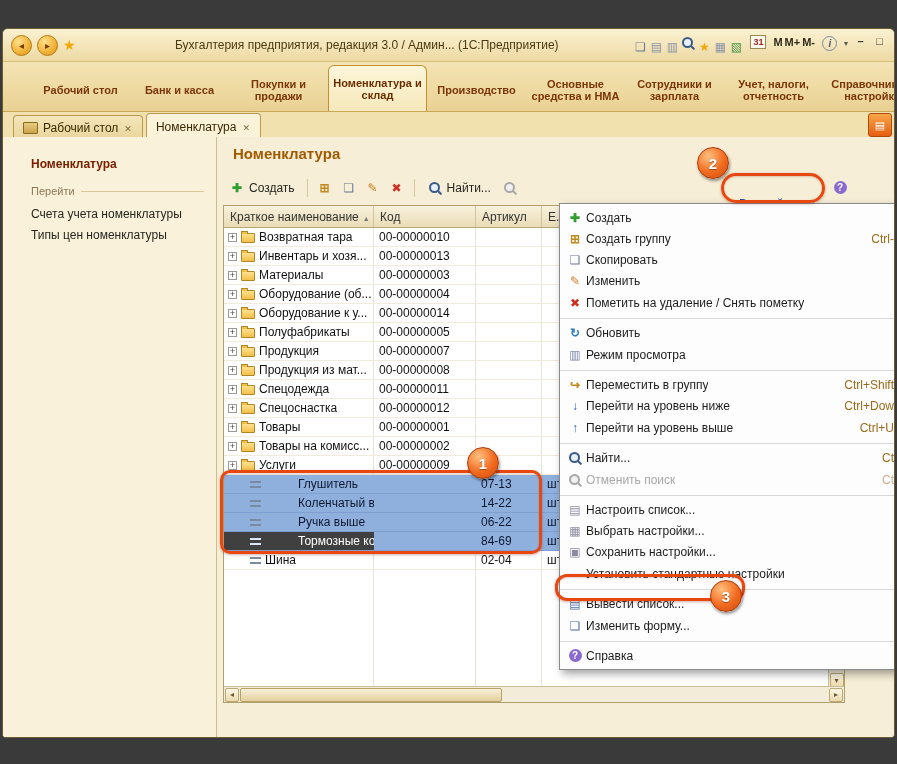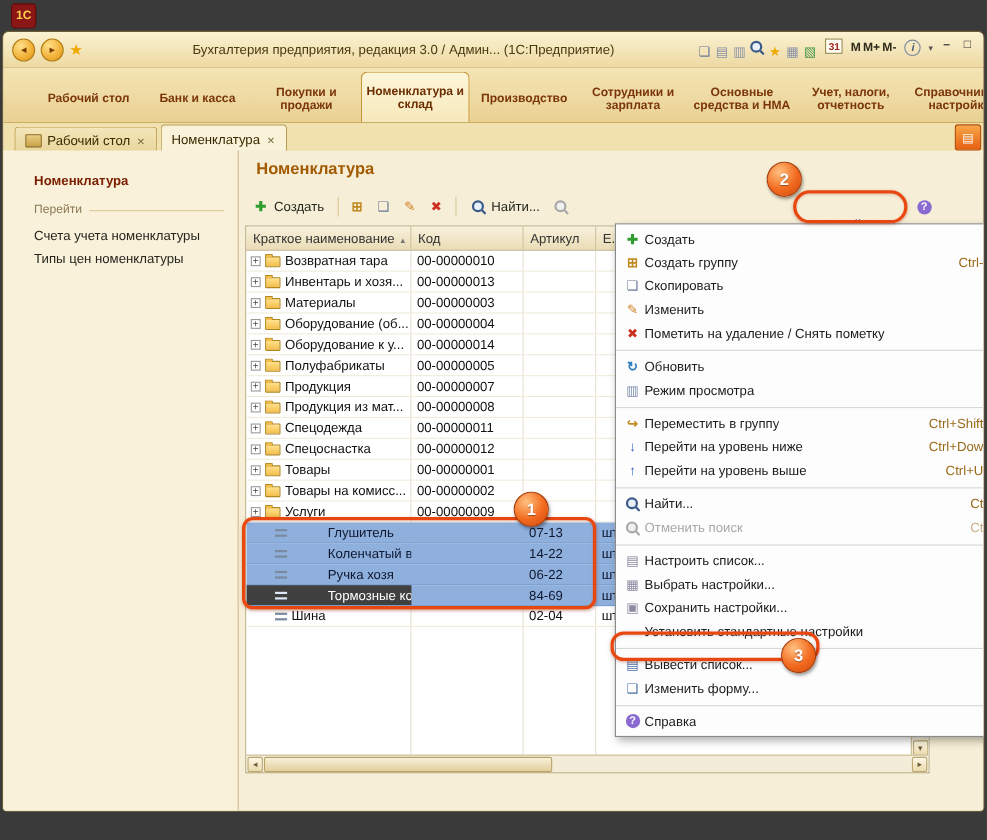--- a/index.html
+++ b/index.html
@@ -170,23 +170,20 @@
          box-shadow:1px 2px 3px rgba(0,0,0,.4);text-shadow:0 1px 1px rgba(0,0,0,.4);}
   .b1{left:464px;top:418px;}
   .b2{left:694px;top:118px;}
   .b3{left:707px;top:551px;}
 </style>
 </head>
 <body>
 
 <div class="screen">
 
-  <div class="os-strip">
-    <div class="logo">1С</div>
-  </div>
 
   <div class="window">
 
     <div class="titlebar">
       <div class="nav">
         <span class="navbtn back"></span>
         <span class="navbtn fwd"></span>
         <span class="favstar"></span>
       </div>
       <div class="wtitle">Бухгалтерия предприятия, редакция 3.0 / Админ... (1С:Предприятие)</div>
@@ -221,25 +218,25 @@
 
         <div class="rtab active">
           <span class="rtab-label">Номенклатура и склад</span>
         </div>
 
         <div class="rtab">
           <span class="rtab-label">Производство</span>
         </div>
 
         <div class="rtab">
+          <span class="rtab-label">Основные средства и НМА</span>
+        </div>
+
+        <div class="rtab">
           <span class="rtab-label">Сотрудники и зарплата</span>
-        </div>
-
-        <div class="rtab">
-          <span class="rtab-label">Основные средства и НМА</span>
         </div>
 
         <div class="rtab">
           <span class="rtab-label">Учет, налоги, отчетность</span>
         </div>
 
         <div class="rtab">
           <span class="rtab-label">Справочники и настройки</span>
         </div>
       </div>
@@ -500,21 +497,21 @@
                     <span class="txt">Коленчатый вал</span>
                   </div>
                   <div class="c code"></div>
                   <div class="c art">14-22</div>
                   <div class="c unit">шт</div>
                 </div>
 
                 <div class="trow item sel">
                   <div class="c name">
                     <span class="dash"></span>
-                    <span class="txt">Ручка хозя</span>
+                    <span class="txt">Ручка выше</span>
                   </div>
                   <div class="c code"></div>
                   <div class="c art">06-22</div>
                   <div class="c unit">шт</div>
                 </div>
 
                 <div class="trow item sel cur">
                   <div class="c name">
                     <span class="dash"></span>
                     <span class="txt">Тормозные колодки</span>

